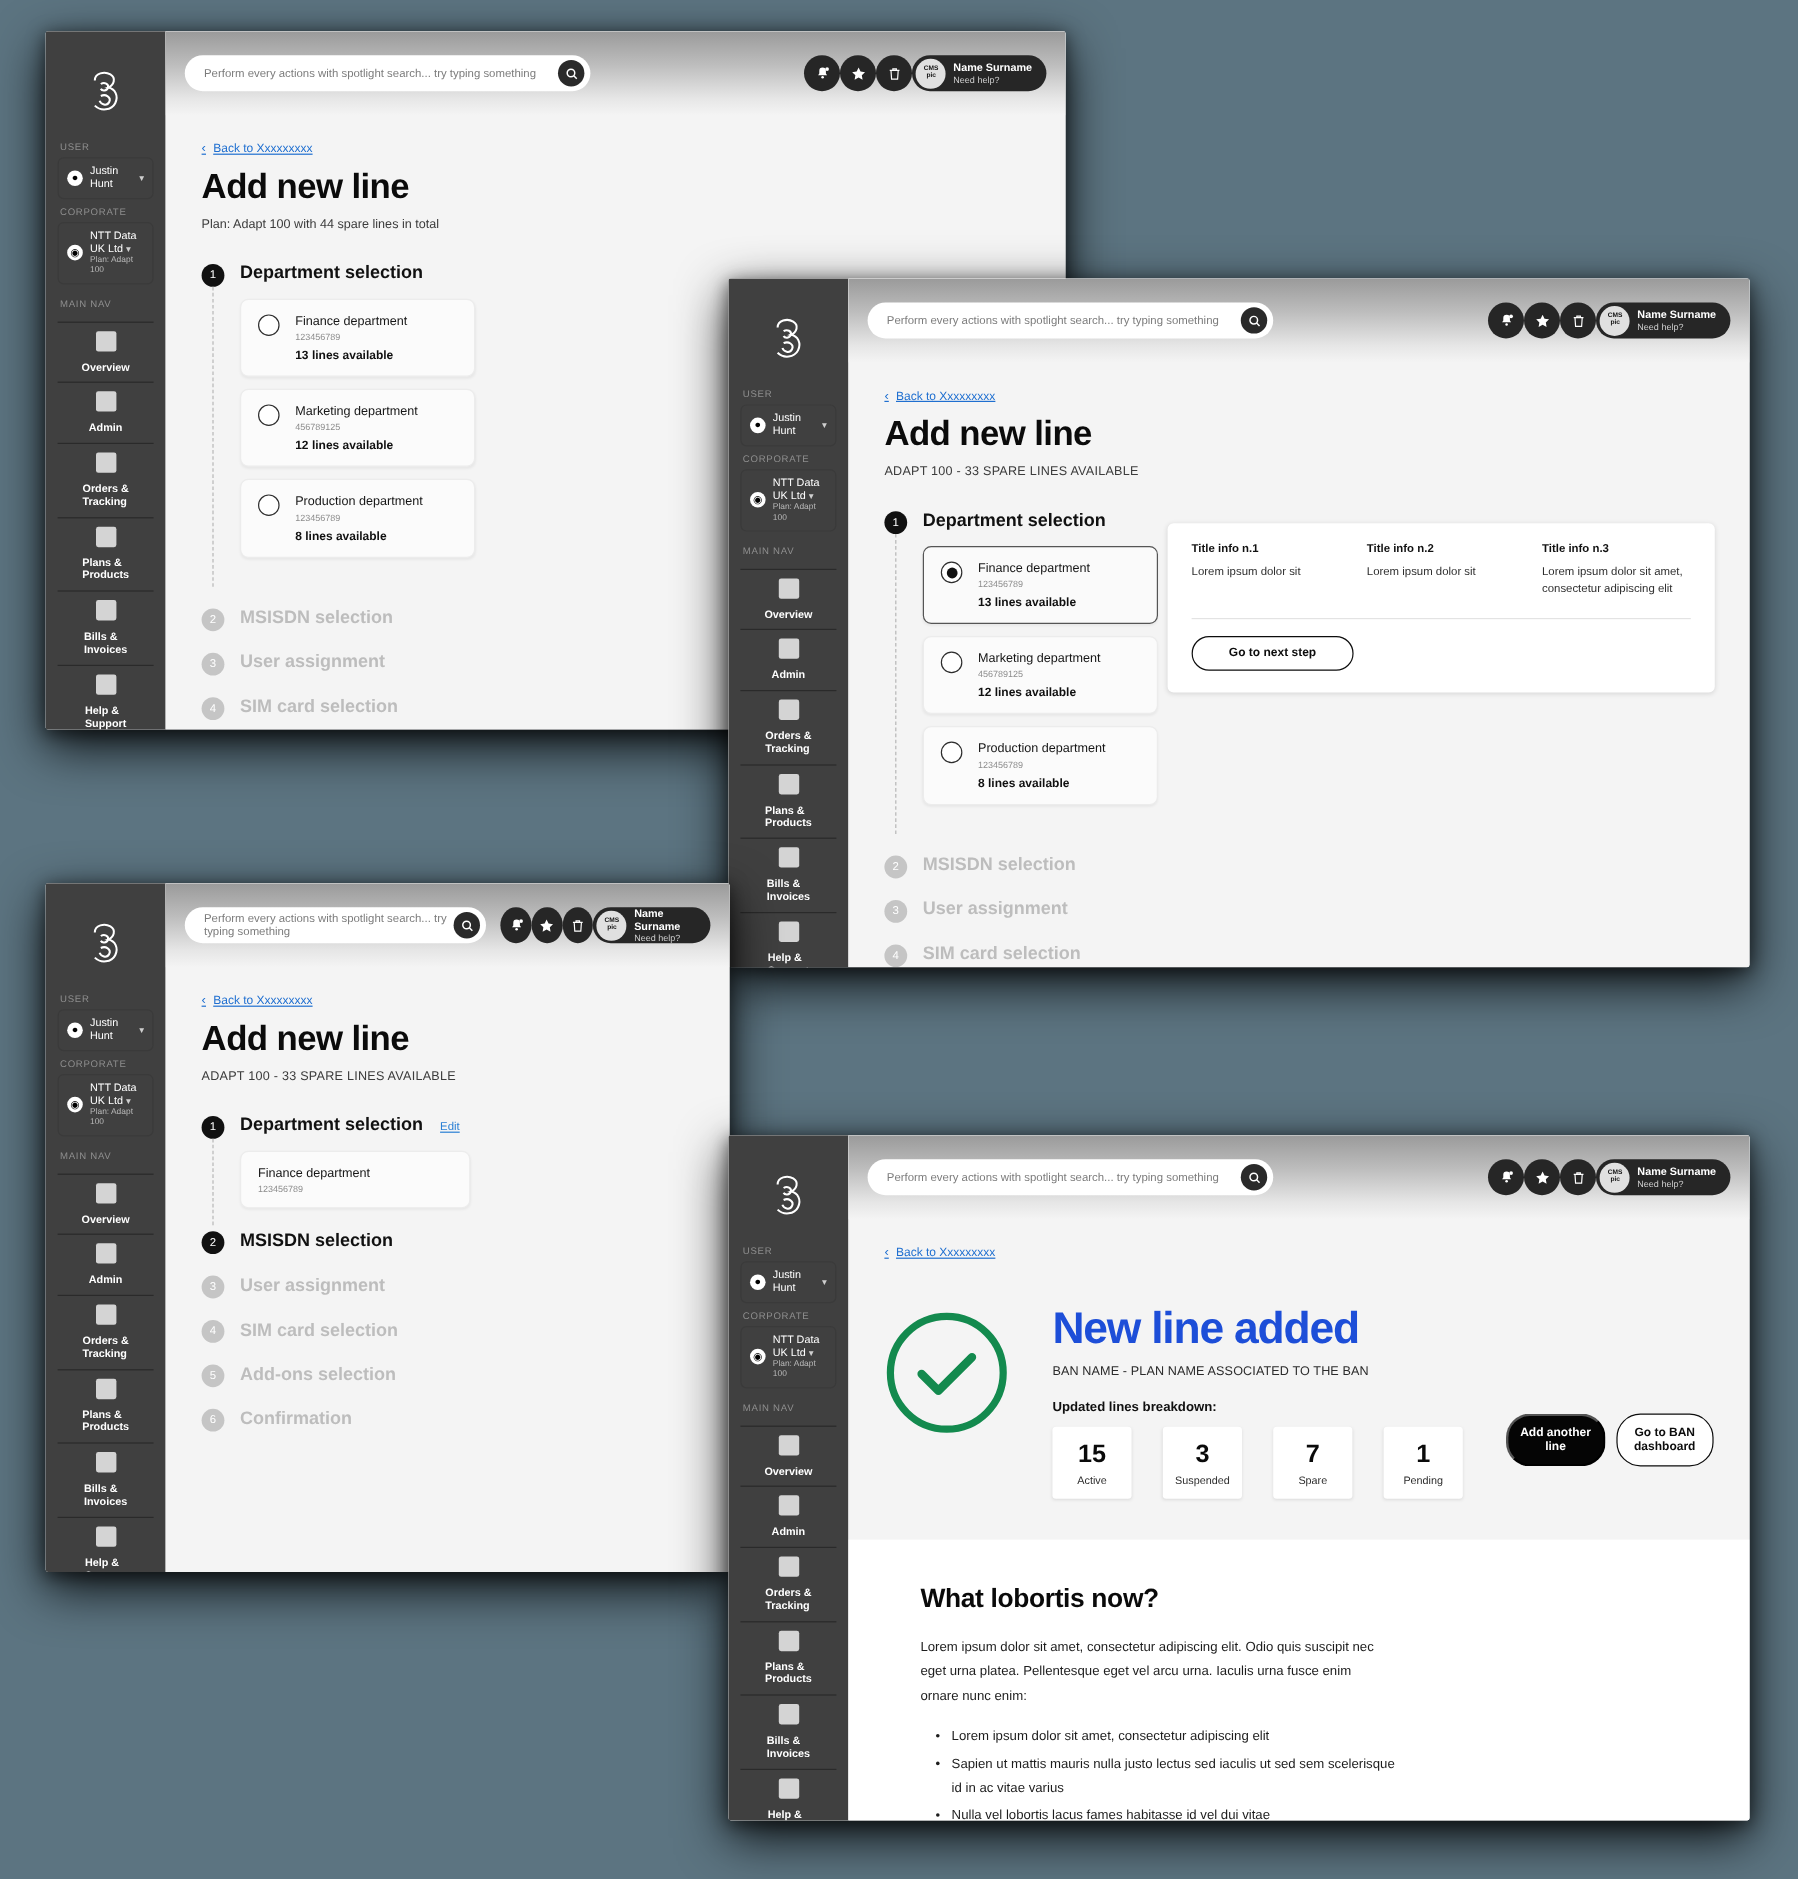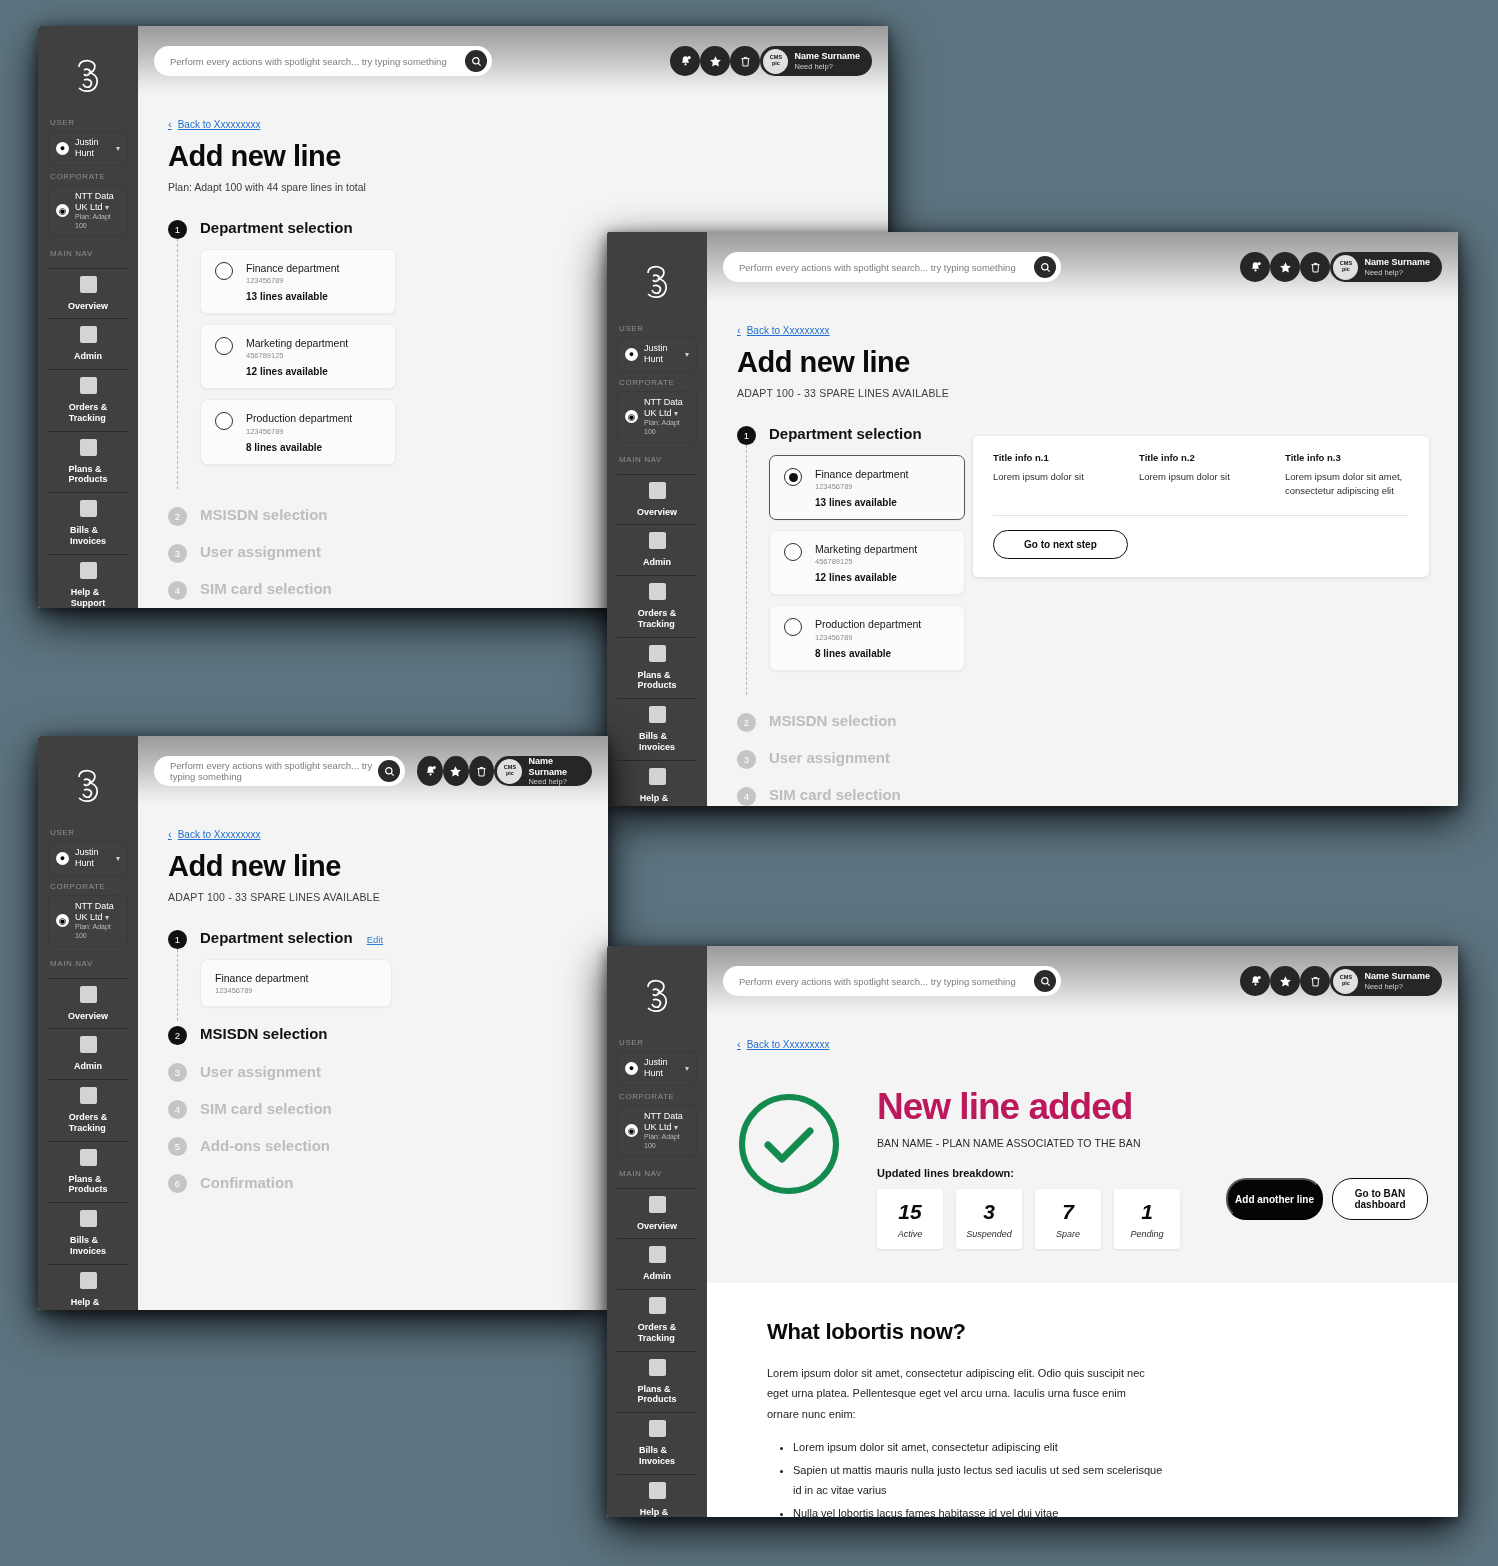--- a/index.html
+++ b/index.html
@@ -151,24 +151,24 @@
   }
   .btn-outline{border:1.6px solid #0d0d0d;background:#fff;color:#0d0d0d;padding:8px 30px;}
   .btn-dark{background:#050505;color:#fff;padding:9px 30px;}
   .btn-light{background:#fff;color:#0d0d0d;border:1.6px solid #0d0d0d;padding:8px 30px;}
 
   
   .confirm-top{display:flex;gap:36px;align-items:flex-start;padding:26px 30px 34px 30px;}
   .checkring{
     width:104px;height:104px;border-radius:50%;flex:0 0 auto;margin-top:6px;
   }
-  h1.bigtitle{font-size:37px;margin:0 0 9px 0;letter-spacing:-1px;color:#be185d;}
+  h1.bigtitle{font-size:37px;margin:0 0 9px 0;letter-spacing:-1px;color:#1d4ed8;}
   .bansub{font-size:10.5px;color:#2b2b2b;margin:0 0 18px 0;letter-spacing:.1px;}
   .breakdown-label{font-size:11px;font-weight:bold;color:#101010;margin-bottom:10px;}
-  .tiles{display:flex;gap:13px;font-style:italic;}
+  .tiles{display:flex;gap:26px;}
   .tile{
     background:#fff;border-radius:3px;width:66px;box-sizing:border-box;
     padding:12px 4px 10px 4px;text-align:center;box-shadow:0 1px 3px rgba(0,0,0,.10);
   }
   .tile .v{font-size:21px;font-weight:bold;color:#0a0a0a;line-height:1;}
   .tile .l{font-size:9px;color:#2d2d2d;margin-top:7px;}
   .confirm-actions{margin-left:auto;display:flex;gap:9px;width:202px;margin-top:92px;}
   .confirm-actions .btn{width:100%;padding:9px 0;}
   .whitesec{background:#fff;padding:36px 60px 40px 60px;}
   .whitesec h2{font-size:22px;margin:0 0 18px 0;color:#0a0a0a;letter-spacing:-.3px;}

